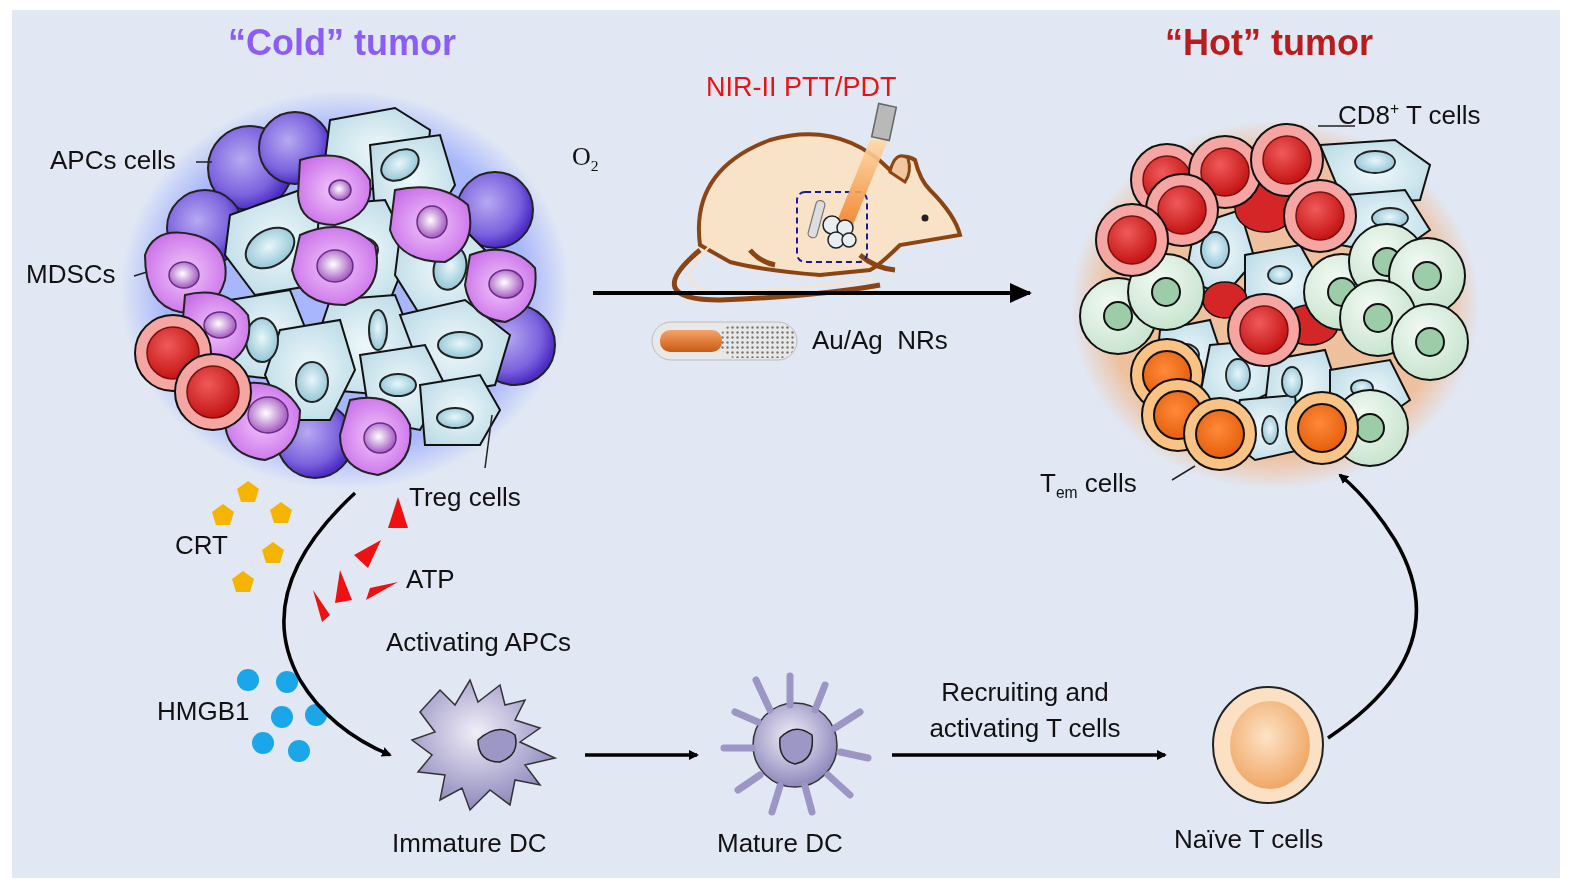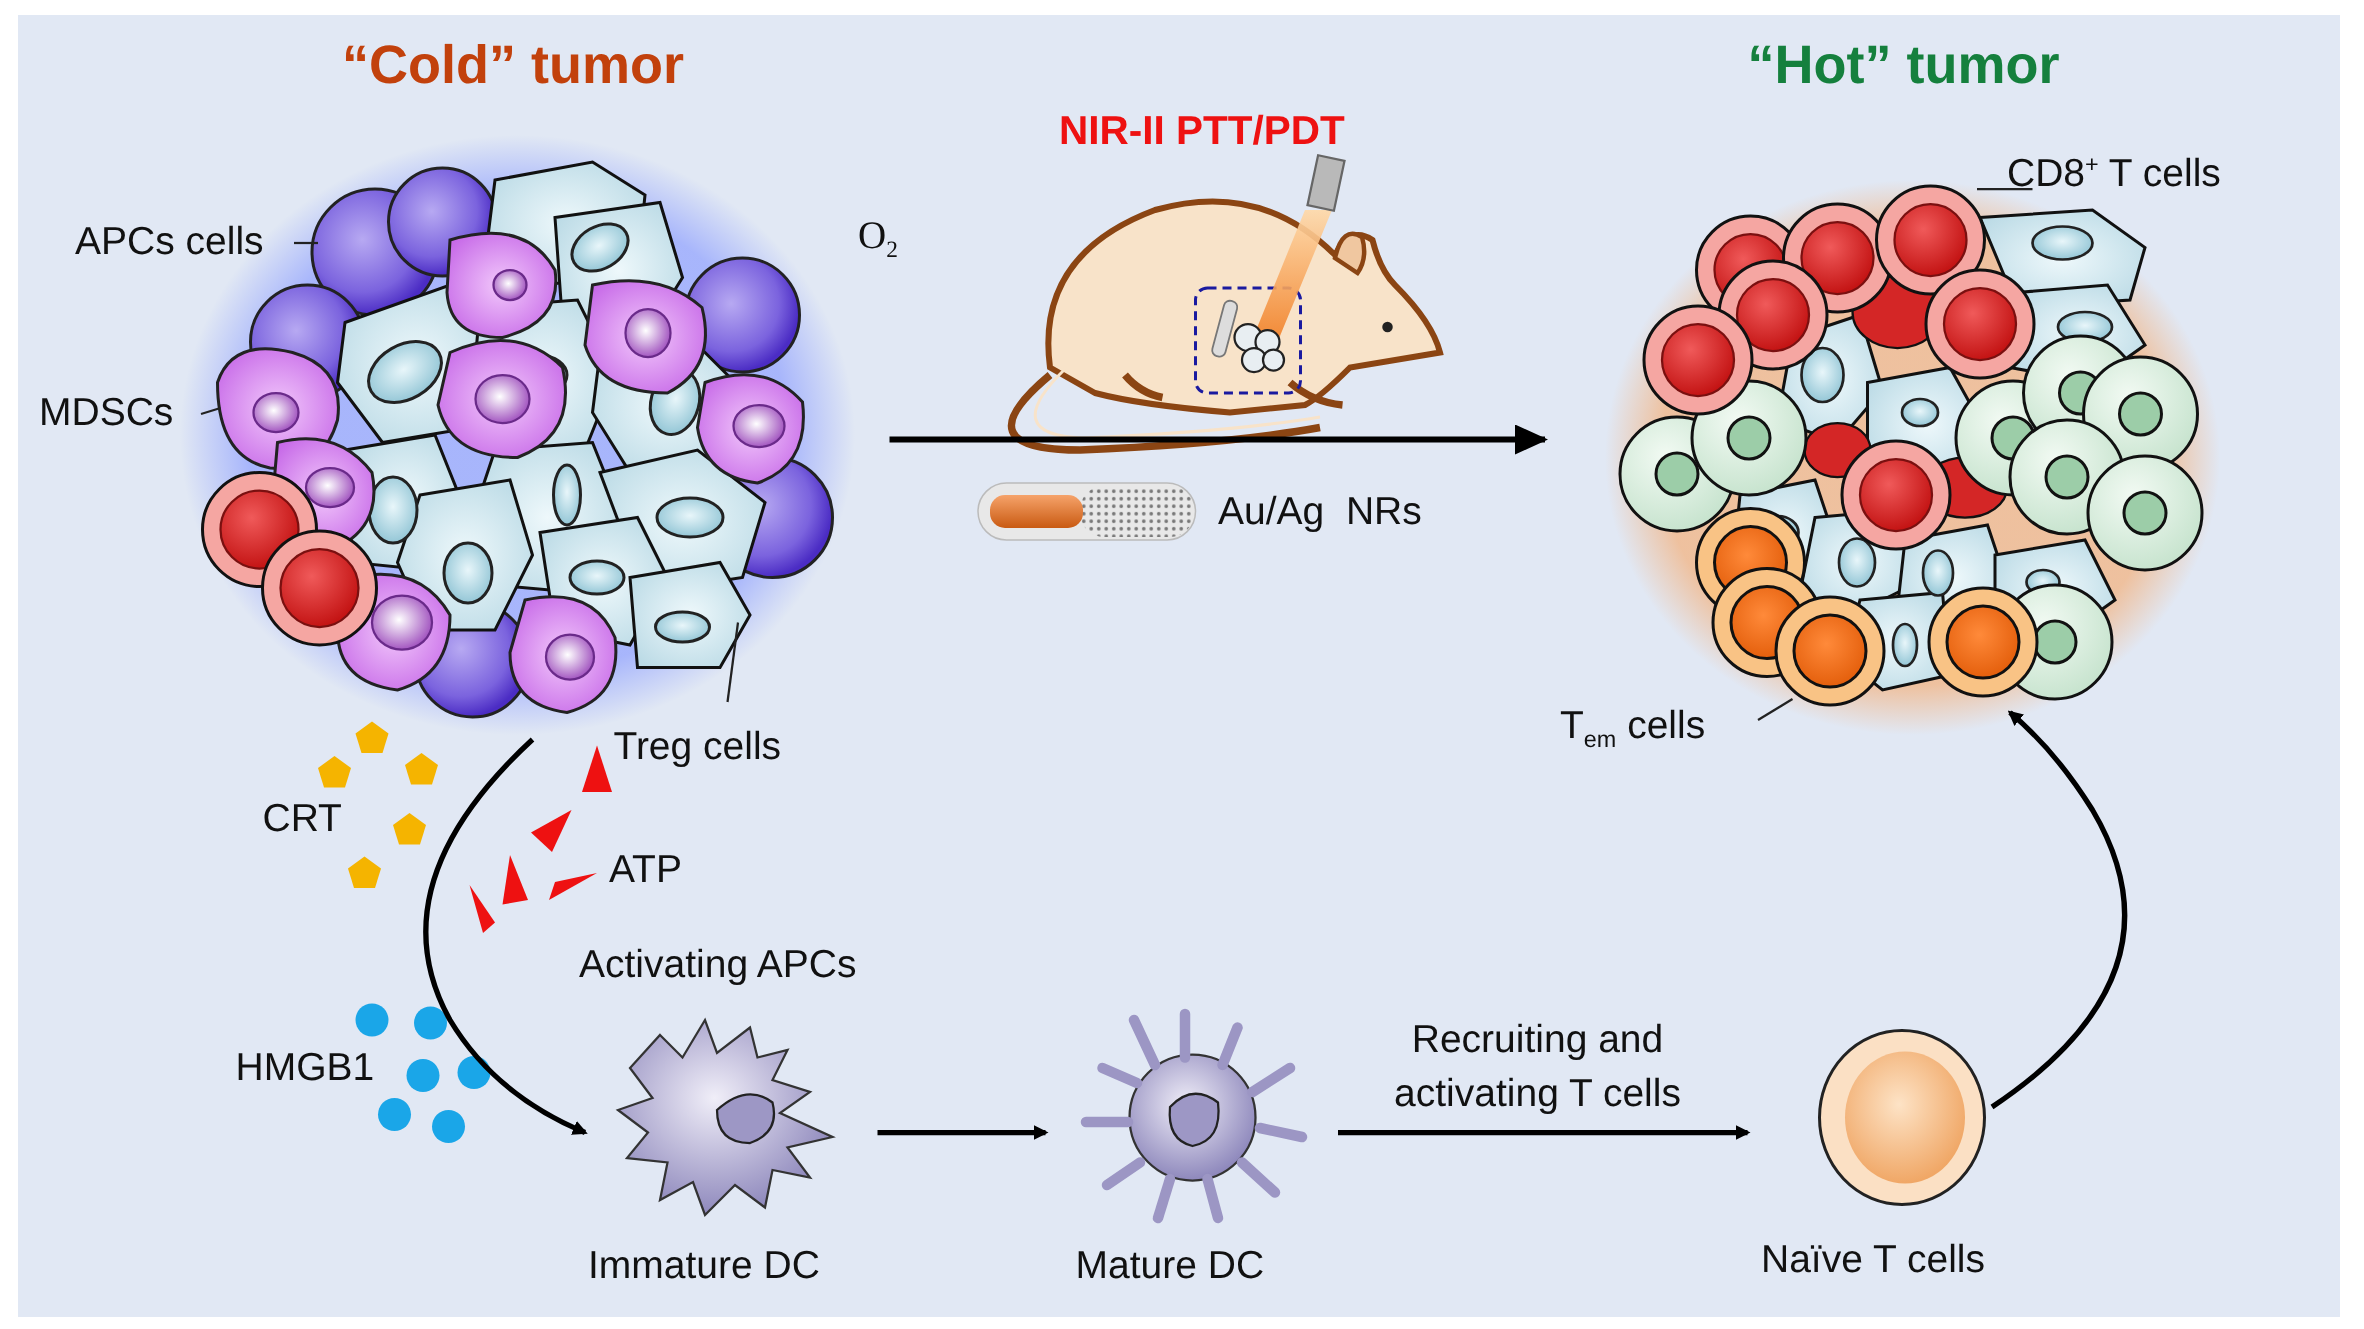--- a/index.html
+++ b/index.html
@@ -321,23 +321,23 @@
   <line x1="892" y1="755" x2="1165" y2="755" stroke="#000" stroke-width="3.5" marker-end="url(#arr)"></line>
 
   <g>
     <ellipse cx="1268" cy="745" rx="55" ry="58" fill="#fbe0c4" stroke="#222" stroke-width="2"></ellipse>
     <ellipse cx="1270" cy="745" rx="40" ry="44" fill="url(#gNaive)"></ellipse>
   </g>
 
   <path d="M1328,738 Q1460,650 1395,540 Q1370,500 1340,475" fill="none" stroke="#000" stroke-width="3.5" marker-end="url(#arr)"></path>
 </svg>
 
-<div class="t title" style="left:228px;top:22px;"><span id="coldTitle" style="color: #c2410c;">“Cold” tumor</span></div>
-<div class="t title" style="left:1165px;top:22px;"><span id="hotTitle" style="color: #15803d;">“Hot” tumor</span></div>
-<div class="t" style="left:706px;top:72px;font-weight:bold;font-size:27px;"><span id="treatTitle" style="color: rgb(238, 17, 17);">NIR-II PTT/PDT</span></div>
+<div class="t title" style="left:228px;top:22px;"><span id="coldTitle" style="color: #8b5cf6;">“Cold” tumor</span></div>
+<div class="t title" style="left:1165px;top:22px;"><span id="hotTitle" style="color: #b91c1c;">“Hot” tumor</span></div>
+<div class="t" style="left:706px;top:72px;font-weight:normal;font-size:27px;"><span id="treatTitle" style="color: rgb(238, 17, 17);">NIR-II PTT/PDT</span></div>
 
 <div class="t bold" style="left:50px;top:145px;">APCs cells</div>
 <div class="t bold" style="left:26px;top:259px;">MDSCs</div>
 <div class="t reg" style="left:409px;top:482px;">Treg cells</div>
 
 <div class="t reg" style="left:572px;top:142px;font-family:Liberation Serif, serif;"><span>O</span><sub>2</sub></div>
 
 <div class="t bold" style="left:812px;top:325px;white-space:pre;">Au/Ag  NRs</div>
 
 <div class="t bold" style="left:1338px;top:100px;"><span>CD8</span><sup>+</sup><span> T cells</span></div>

